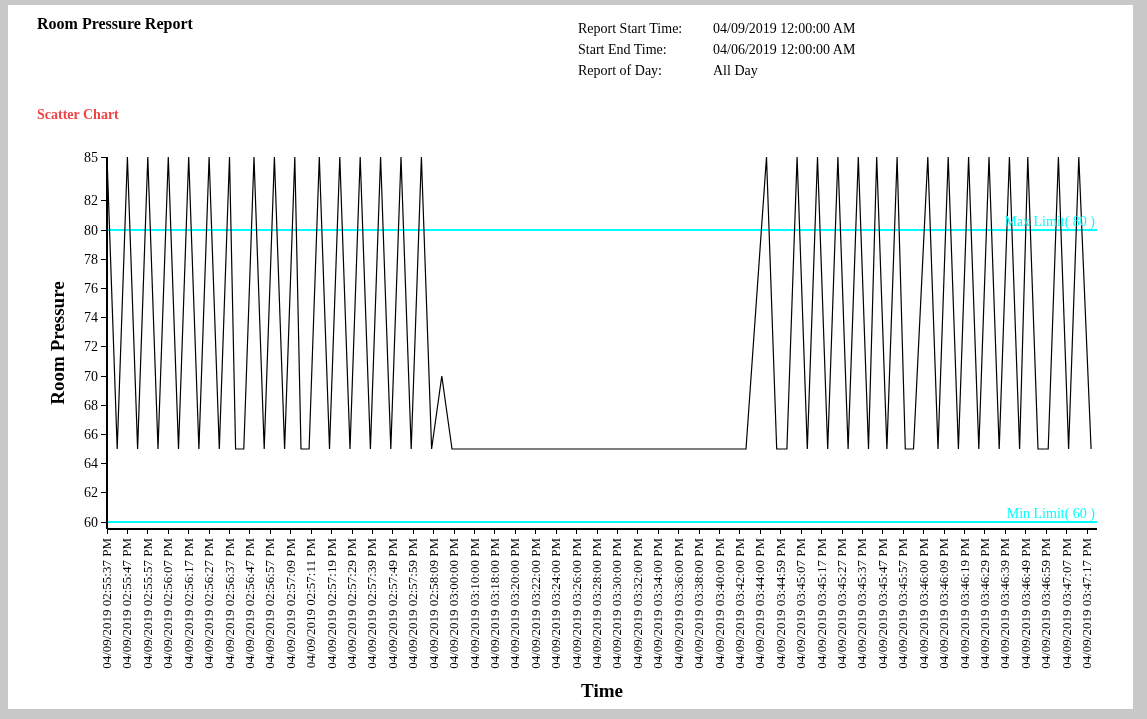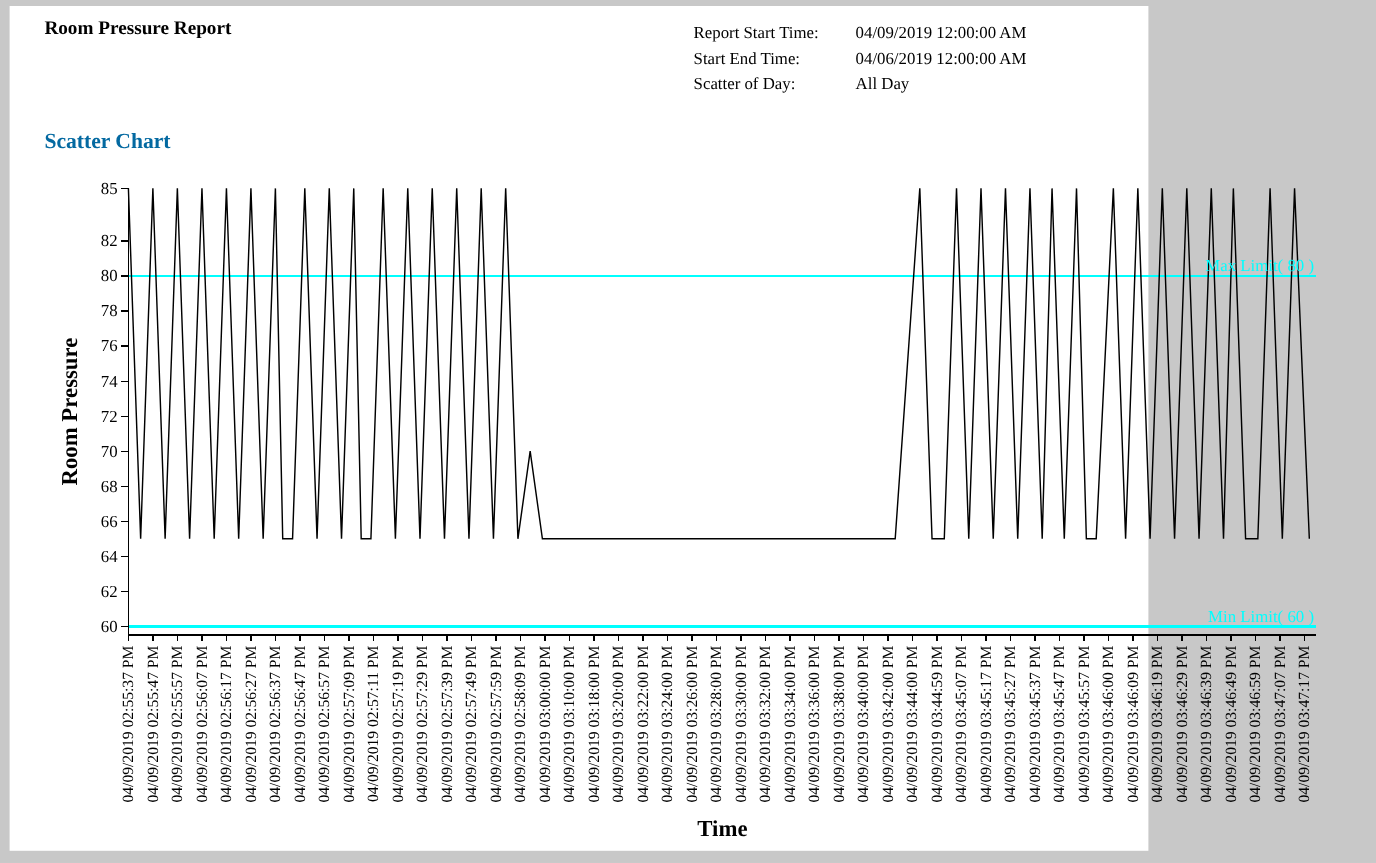--- a/index.html
+++ b/index.html
@@ -8,61 +8,61 @@
     background: #c8c8c8;
     font-family: "Liberation Serif", serif;
     position: relative;
     overflow: hidden;
   }
   .frame {
     position: absolute; left: 0; top: 0; width: 1147px; height: 719px;
     background: #c8c8c8;
   }
   .page {
-    position: absolute; left: 8px; top: 5px; width: 949px; height: 704px;
+    position: absolute; left: 8px; top: 5px; width: 1125px; height: 704px;
     background: #ffffff;
   }
   .report-title {
     position: absolute; left: 29px; top: 10px;
     font-size: 16px; font-weight: bold; color: #000;
   }
   .meta { position: absolute; left: 570px; top: 14px; }
   .meta-row { position: absolute; left: 0; white-space: nowrap; }
   .meta-row.r0 { top: 0px; }
   .meta-row.r1 { top: 21px; }
   .meta-row.r2 { top: 42px; }
   .meta-label {
     display: inline-block; width: 135px;
     font-size: 14px; font-weight: normal; color: #000;
   }
   .meta-value { font-size: 14px; color: #000; margin-top: 33px; }
   .section-title {
     position: absolute; left: 29px; top: 102px;
-    font-size: 18px; font-weight: bold; color: #0369a1;
+    font-size: 14px; font-weight: bold; color: #ef4444;
   }
   svg#chart { position: absolute; left: 0; top: 0; }
   svg text { font-family: "Liberation Serif", serif; fill: #000; }
 </style>
 </head>
 <body>
 
 <div class="frame">
   <div class="page">
 
     <div class="report-title">Room Pressure Report</div>
 
     <div class="meta">
       <div class="meta-row r0">
         <span class="meta-label">Report Start Time:</span><span class="meta-value">04/09/2019 12:00:00 AM</span>
       </div>
       <div class="meta-row r1">
         <span class="meta-label">Start End Time:</span><span class="meta-value">04/06/2019 12:00:00 AM</span>
       </div>
       <div class="meta-row r2">
-        <span class="meta-label">Scatter of Day:</span><span class="meta-value">All Day</span>
+        <span class="meta-label">Report of Day:</span><span class="meta-value">All Day</span>
       </div>
     </div>
 
     <div class="section-title">Scatter Chart</div>
 
     <svg id="chart" width="1125" height="704" viewBox="0 0 1125 704">
         <line x1="99" y1="225" x2="1089" y2="225" stroke="#00ffff" stroke-width="2" shape-rendering="crispEdges"></line>
         <line x1="99" y1="517" x2="1089" y2="517" stroke="#00ffff" stroke-width="2" shape-rendering="crispEdges"></line>
         <line x1="99" y1="152" x2="99" y2="524" stroke="#000000" stroke-width="1.5" shape-rendering="crispEdges"></line>
         <line x1="99" y1="524" x2="1089" y2="524" stroke="#000000" stroke-width="1.5" shape-rendering="crispEdges"></line>

